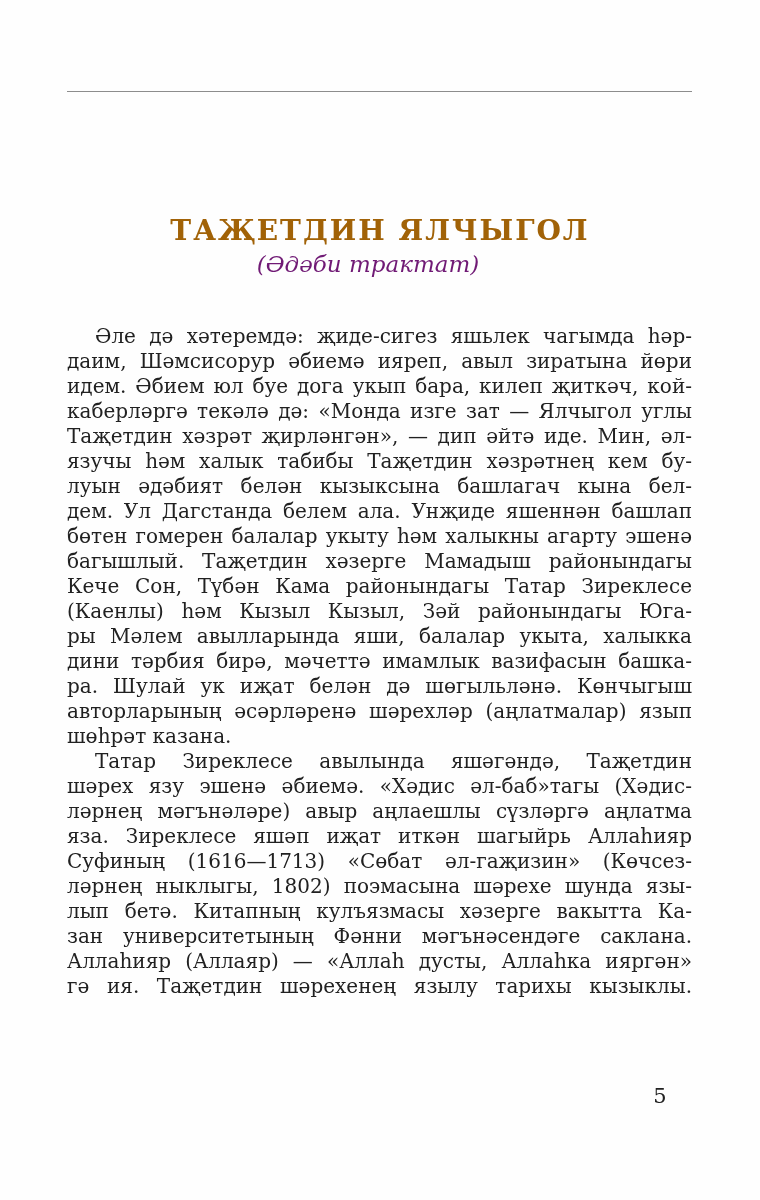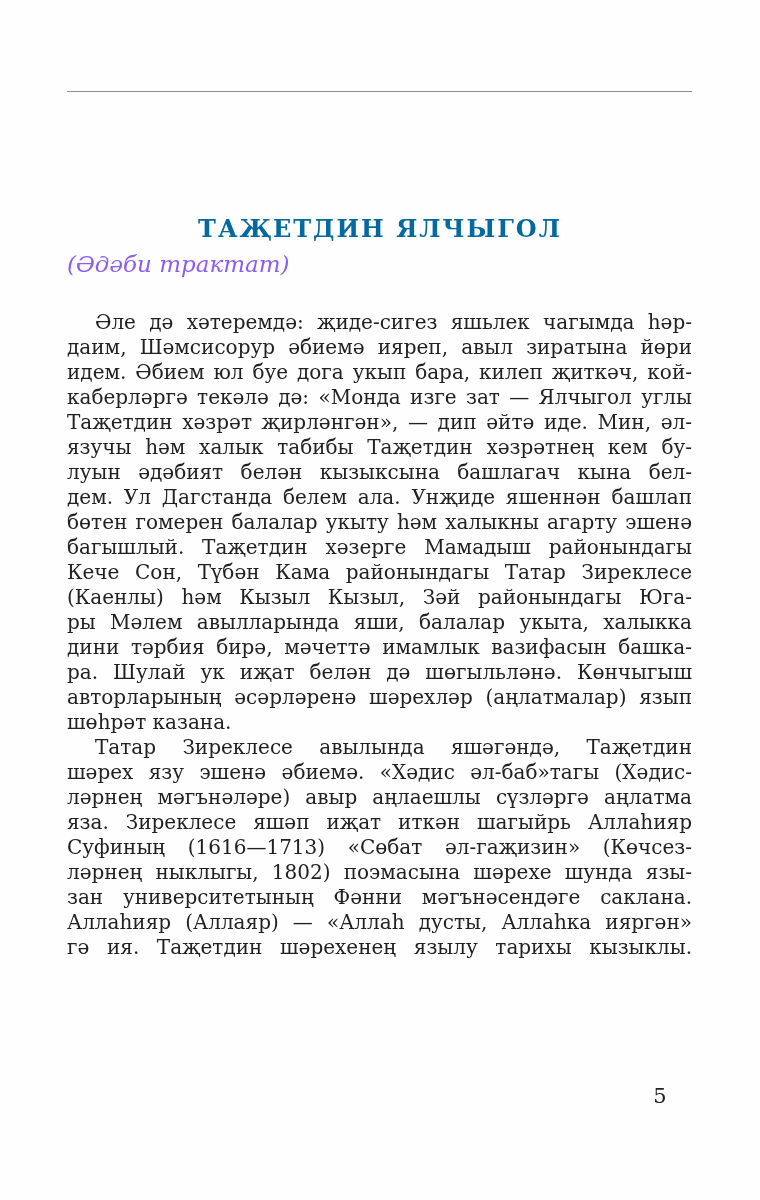--- a/index.html
+++ b/index.html
@@ -24,42 +24,43 @@
     height: 1px;
     background: #8d8d8d;
   }
   .title {
     position: absolute;
     left: 68px;
     top: 216px;
     width: 624px;
     margin: 0;
     text-align: center;
-    font-size: 24px;
+    font-size: 28px;
     font-weight: bold;
     letter-spacing: 2px;
     line-height: 1.1;
-    color: #0369a1;
+    color: #a16207;
   }
   .subtitle {
     position: absolute;
-    left: 67px;
+    left: 56px;
     top: 252px;
     width: 624px;
     margin: 0;
+    text-align: center;
     font-style: italic;
     font-weight: normal;
     font-size: 23px;
     line-height: 1.1;
-    color: #8b5cf6;
+    color: #701a75;
   }
   .body-text {
     position: absolute;
     left: 67px;
-    top: 310px;
+    top: 324px;
     width: 625px;
     font-size: 20px;
     line-height: 25px;
     color: #212121;
   }
   .line {
     margin: 0;
     height: 25px;
     overflow: hidden;
     text-align: justify;
@@ -111,20 +112,21 @@
     <p class="line">ра. Шулай ук иҗат белән дә шөгыльләнә. Көнчыгыш</p>
     <p class="line">авторларының әсәрләренә шәрехләр (аңлатмалар) язып</p>
     <p class="line short">шөһрәт казана.</p>
 
     <p class="line indent">Татар Зиреклесе авылында яшәгәндә, Таҗетдин</p>
     <p class="line">шәрех язу эшенә әбиемә. «Хәдис әл-баб»тагы (Хәдис-</p>
     <p class="line">ләрнең мәгънәләре) авыр аңлаешлы сүзләргә аңлатма</p>
     <p class="line">яза. Зиреклесе яшәп иҗат иткән шагыйрь Аллаһияр</p>
     <p class="line">Суфиның (1616—1713) «Сөбат әл-гаҗизин» (Көчсез-</p>
     <p class="line">ләрнең ныклыгы, 1802) поэмасына шәрехе шунда язы-</p>
+    <p class="line">лып бетә. Китапның кулъязмасы хәзерге вакытта Ка-</p>
     <p class="line">зан университетының Фәнни мәгънәсендәге саклана.</p>
     <p class="line">Аллаһияр (Аллаяр) — «Аллаһ дусты, Аллаһка ияргән»</p>
     <p class="line">гә ия. Таҗетдин шәрехенең язылу тарихы кызыклы.</p>
   </div>
 
   <div class="page-number">5</div>
 
 </div>
 
 </body></html>

